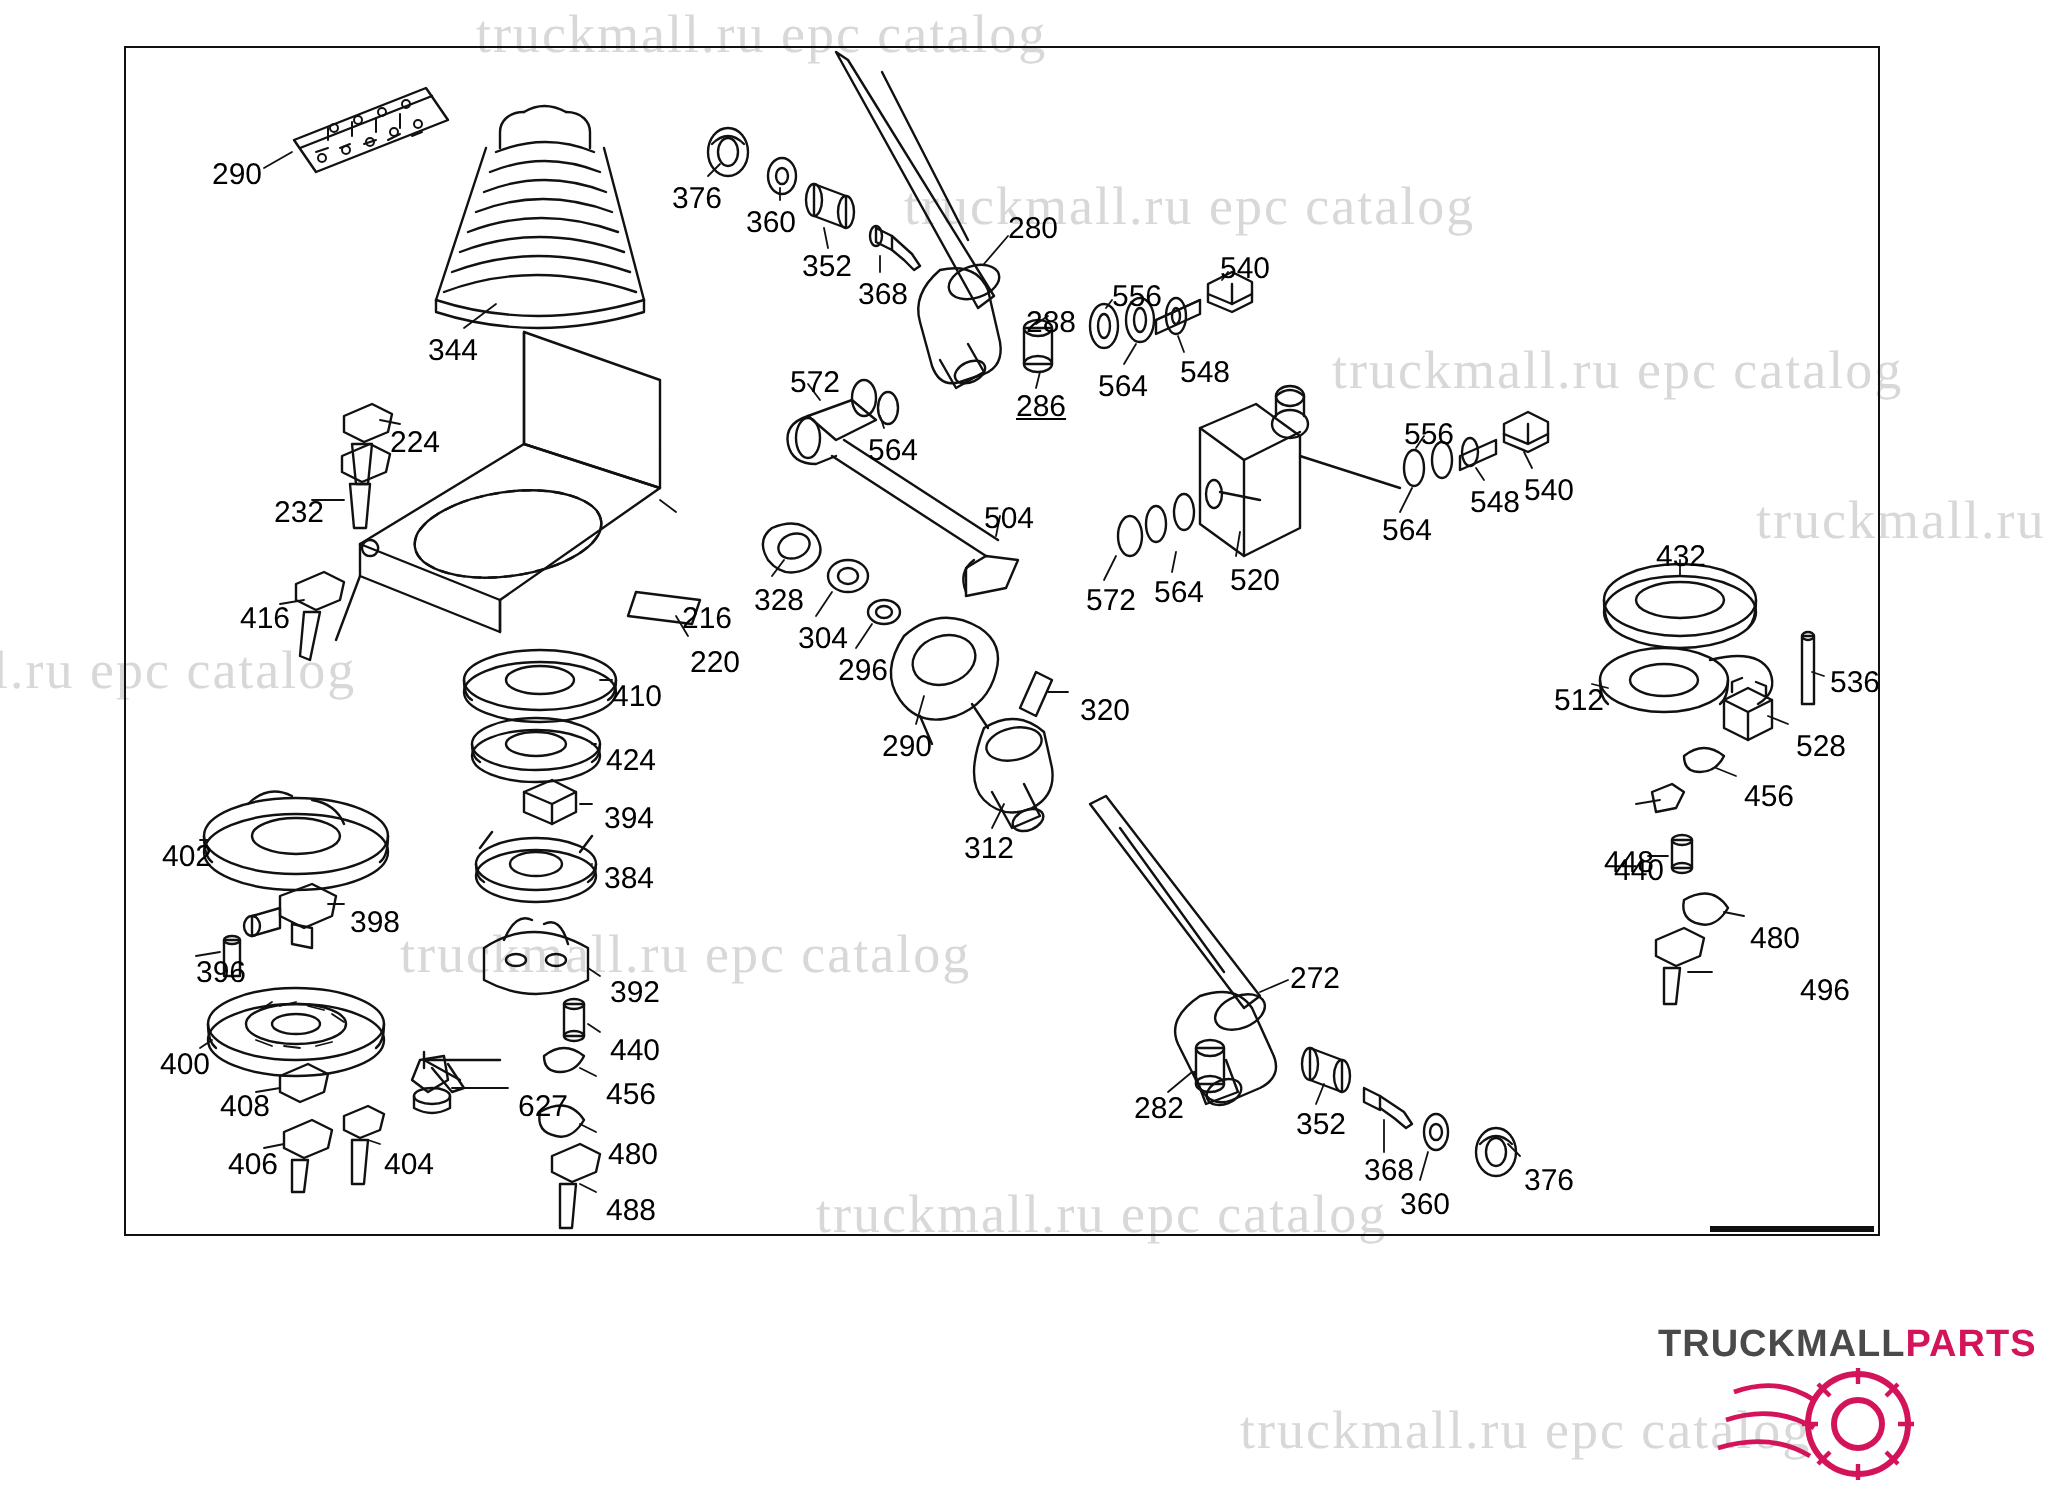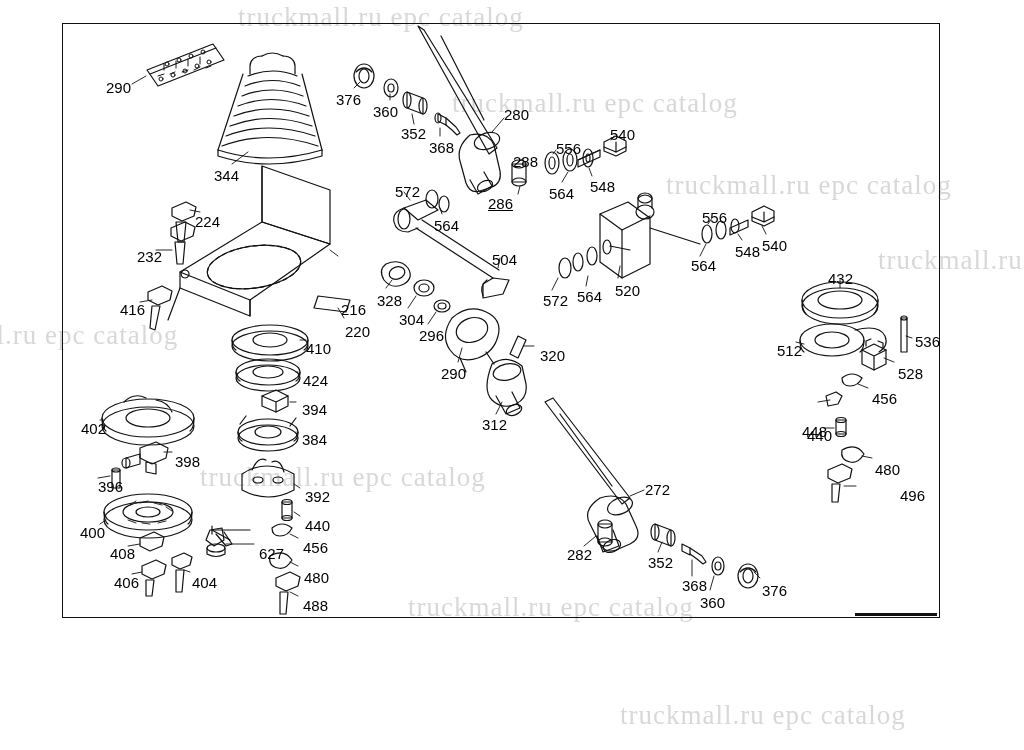--- a/index.html
+++ b/index.html
@@ -425,21 +425,21 @@
 
   <div id="label-layer">
       <div class="lbl" style="left: 106px; top: 80px;">290</div>
       <div class="lbl" style="left: 214px; top: 168px;">344</div>
       <div class="lbl" style="left: 336px; top: 92px;">376</div>
       <div class="lbl" style="left: 373px; top: 104px;">360</div>
       <div class="lbl" style="left: 401px; top: 126px;">352</div>
       <div class="lbl" style="left: 429px; top: 140px;">368</div>
       <div class="lbl" style="left: 504px; top: 107px;">280</div>
       <div class="lbl" style="left: 513px; top: 154px;">288</div>
-      <div class="lbl" style="left: 488px; top: 196px; text-decoration: underline;">286</div>
+      <div class="lbl" style="left: 508px; top: 196px; text-decoration: underline;">286</div>
       <div class="lbl" style="left: 556px; top: 141px;">556</div>
       <div class="lbl" style="left: 549px; top: 186px;">564</div>
       <div class="lbl" style="left: 590px; top: 179px;">548</div>
       <div class="lbl" style="left: 610px; top: 127px;">540</div>
       <div class="lbl" style="left: 395px; top: 184px;">572</div>
       <div class="lbl" style="left: 434px; top: 218px;">564</div>
       <div class="lbl" style="left: 492px; top: 252px;">504</div>
       <div class="lbl" style="left: 543px; top: 293px;">572</div>
       <div class="lbl" style="left: 577px; top: 289px;">564</div>
       <div class="lbl" style="left: 615px; top: 283px;">520</div>
@@ -487,14 +487,32 @@
       <div class="lbl" style="left: 175px; top: 454px;">398</div>
       <div class="lbl" style="left: 98px; top: 479px;">396</div>
       <div class="lbl" style="left: 80px; top: 525px;">400</div>
       <div class="lbl" style="left: 110px; top: 546px;">408</div>
       <div class="lbl" style="left: 114px; top: 575px;">406</div>
       <div class="lbl" style="left: 192px; top: 575px;">404</div>
     </div>
 
   <div class="bottom-rule"></div>
 
+  <div id="logo">
+    <div class="logo-text">
+      <span>TRUCKMALL</span><span class="accent">PARTS</span>
+    </div>
+    <svg width="170" height="60" style="position:absolute;top:20px;left:8px" viewBox="0 0 170 60">
+      <g fill="none" stroke="#d4145a" stroke-width="3">
+        <circle cx="92" cy="30" r="25"></circle>
+        <circle cx="92" cy="30" r="12"></circle>
+      </g>
+      <g fill="none" stroke="#d4145a" stroke-width="2.2">
+        <path d="M92 2 l0 8 M92 50 l0 8 M64 30 l8 0 M112 30 l8 0
+                 M72 10 l6 6 M106 44 l6 6 M112 10 l-6 6 M78 44 l-6 6"></path>
+      </g>
+      <g fill="none" stroke="#d4145a" stroke-width="2.4">
+        <path d="M30 14 q22 -8 40 4 M26 28 q24 -8 44 4 M22 42 q26 -8 46 4"></path>
+      </g>
+    </svg>
+  </div>
 
 </div>
 
 </body></html>

